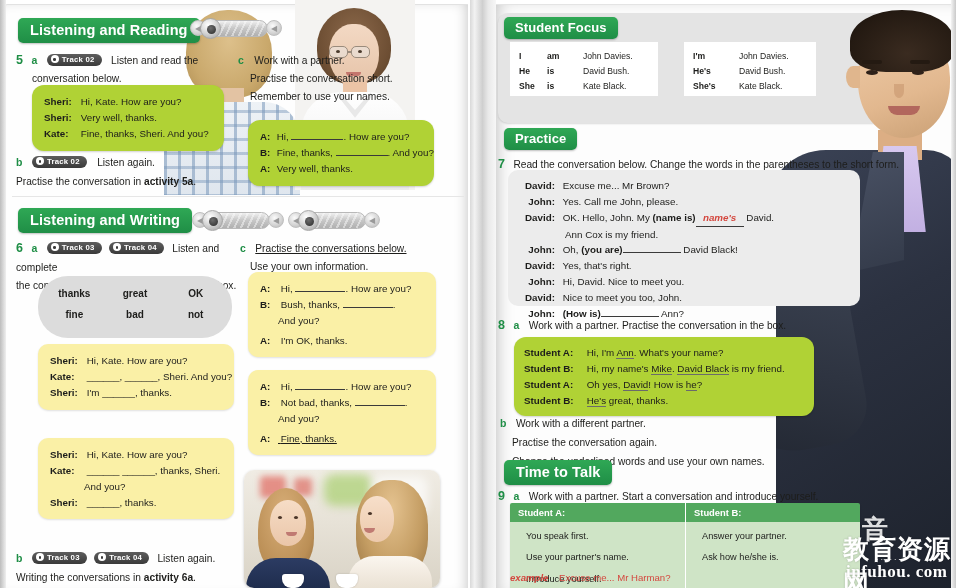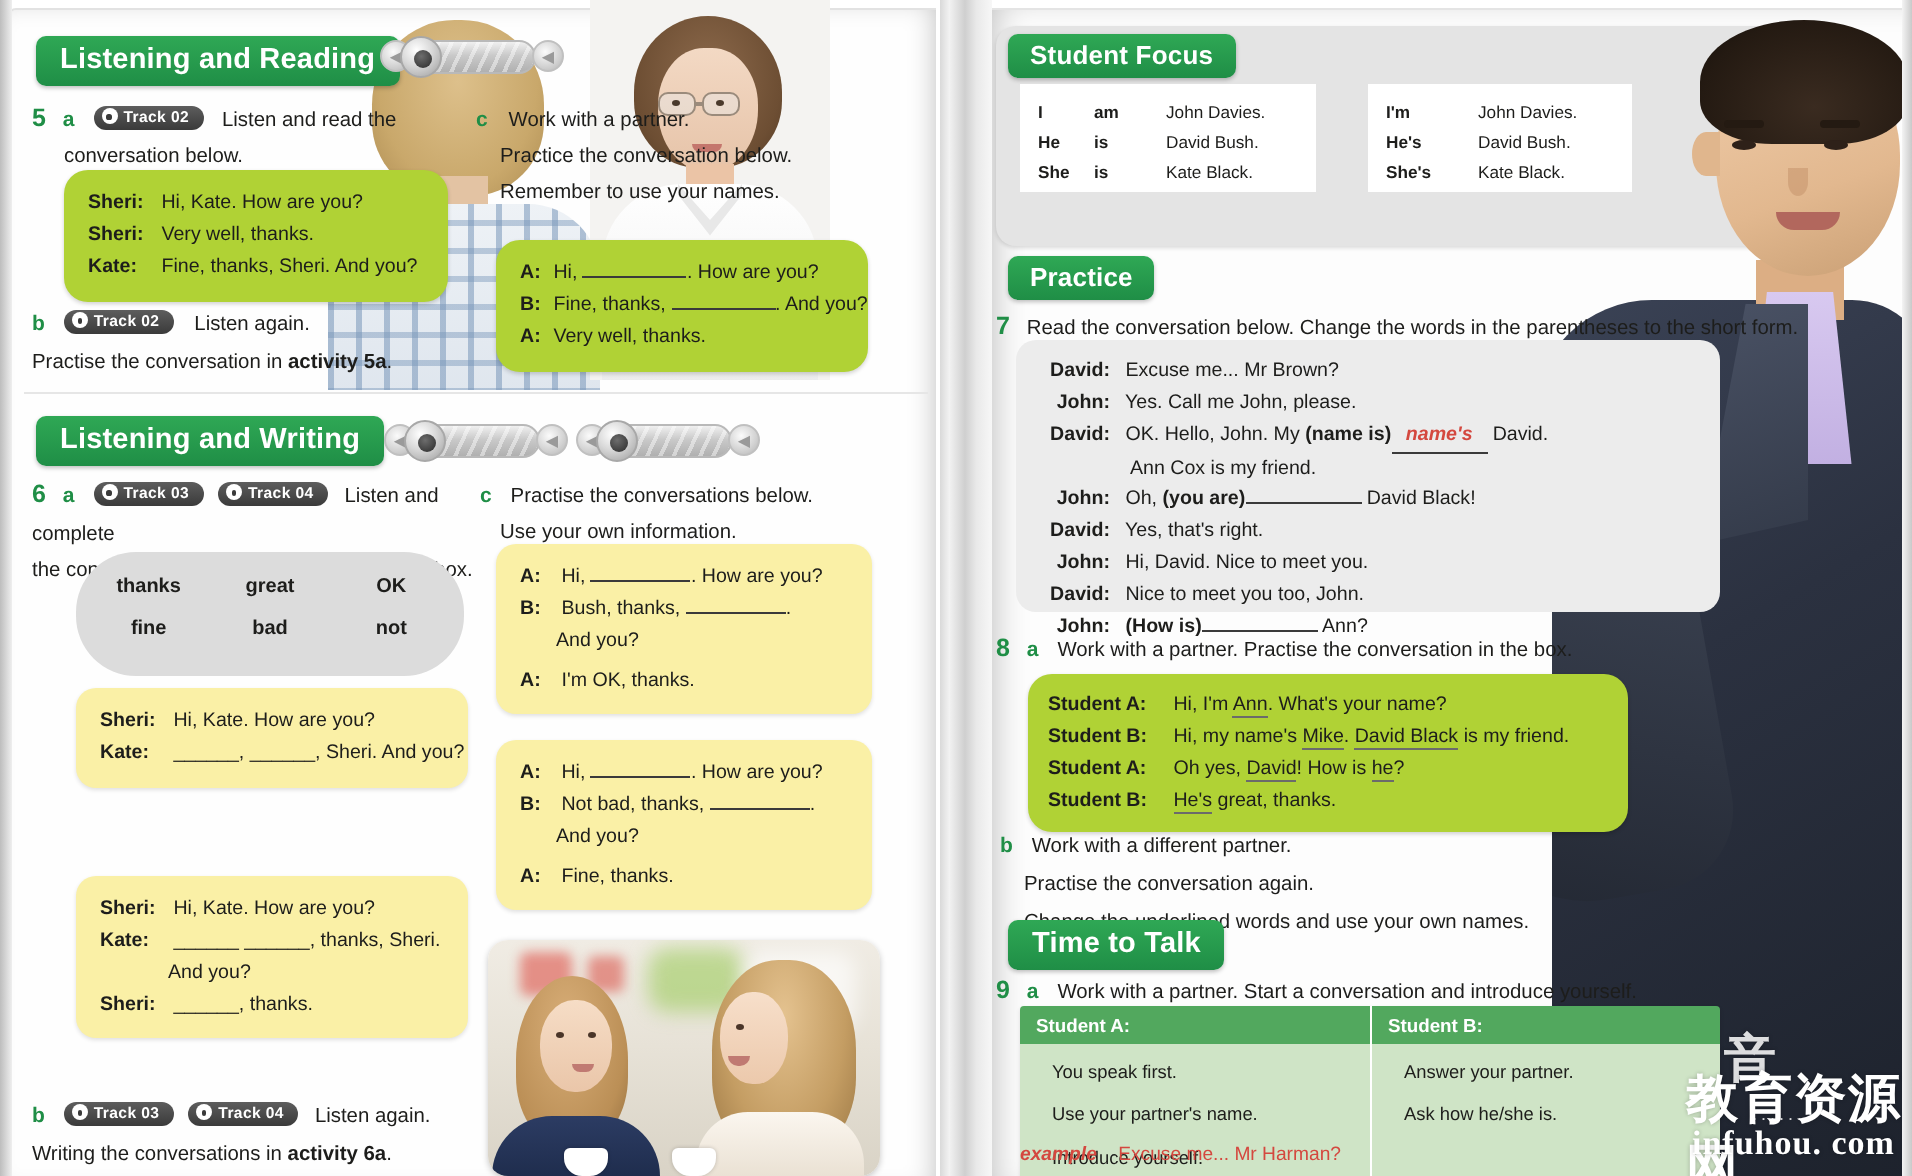--- a/index.html
+++ b/index.html
@@ -450,21 +450,21 @@
       </span>
       <span class="instr" style="margin-left:6px;">Listen again.</span>
       <div class="instr" style="margin-top:4px;">
         <span>Practise the conversation in </span><b>activity 5a</b><span>.</span>
       </div>
     </div>
 
     <div class="ex" style="left:238px; top:50px; width:180px;">
       <span class="sub">c</span>
       <span class="instr" style="margin-left:6px;">Work with a partner.</span>
-      <div class="instr" style="margin-left:12px; margin-top:3px;">Practice the conversation below.</div>
+      <div class="instr" style="margin-left:12px; margin-top:3px;">Practise the conversation short.</div>
       <div class="instr" style="margin-left:12px; margin-top:3px;">Remember to use your names.</div>
     </div>
 
     <div class="box-green" style="left:248px; top:120px; width:186px;">
       <div class="line">
         <span class="who" style="width:14px;">A:</span>
         <span>Hi, </span><span class="blank" style="width:52px;"></span><span>. How are you?</span>
       </div>
       <div class="line">
         <span class="who" style="width:14px;">B:</span>
@@ -522,20 +522,24 @@
 
     <div class="box-yellow" style="left:38px; top:344px; width:196px;">
       <div class="line">
         <span class="who" style="width:34px;">Sheri:</span>
         <span>Hi, Kate. How are you?</span>
       </div>
       <div class="line">
         <span class="who" style="width:34px;">Kate:</span>
         <span>______, ______, Sheri. And you?</span>
       </div>
+      <div class="line">
+        <span class="who" style="width:34px;">Sheri:</span>
+        <span>I'm ______, thanks.</span>
+      </div>
     </div>
 
     <div class="box-yellow" style="left:38px; top:438px; width:196px;">
       <div class="line">
         <span class="who" style="width:34px;">Sheri:</span>
         <span>Hi, Kate. How are you?</span>
       </div>
       <div class="line">
         <span class="who" style="width:34px;">Kate:</span>
         <span>______ ______, thanks, Sheri.</span>
@@ -560,21 +564,21 @@
         <span>Track 04</span>
       </span>
       <span class="instr" style="margin-left:4px;">Listen again.</span>
       <div class="instr" style="margin-top:4px;">
         <span>Writing the conversations in </span><b>activity 6a</b><span>.</span>
       </div>
     </div>
 
     <div class="ex" style="left:240px; top:238px; width:200px;">
       <span class="sub">c</span>
-      <span class="instr" style="margin-left:5px;">Practise the conversations below.</span>
+      <span class="instr" style="margin-left:5px;text-decoration:underline;">Practise the conversations below.</span>
       <div class="instr" style="margin-left:10px; margin-top:3px;">Use your own information.</div>
     </div>
 
     <div class="box-yellow" style="left:248px; top:272px; width:188px;">
       <div class="line">
         <span class="who" style="width:18px;">A:</span>
         <span>Hi, </span><span class="blank" style="width:50px;"></span><span>. How are you?</span>
       </div>
       <div class="line">
         <span class="who" style="width:18px;">B:</span>
@@ -594,21 +598,21 @@
         <span class="who" style="width:18px;">A:</span>
         <span>Hi, </span><span class="blank" style="width:50px;"></span><span>. How are you?</span>
       </div>
       <div class="line">
         <span class="who" style="width:18px;">B:</span>
         <span>Not bad, thanks, </span><span class="blank" style="width:50px;"></span><span>.</span>
       </div>
       <div class="line" style="padding-left:18px;">
         <span>And you?</span>
       </div>
-      <div class="line" style="margin-top:4px;">
+      <div class="line" style="margin-top:4px;text-decoration:underline;">
         <span class="who" style="width:18px;">A:</span>
         <span>Fine, thanks.</span>
       </div>
     </div>
 
     <div class="photo photo-chat">
       <div class="chat-bg"></div>
       <div class="chat-blur-red"></div>
         <div class="chat-blur-red2"></div>
       <div class="chat-blur-green"></div>

